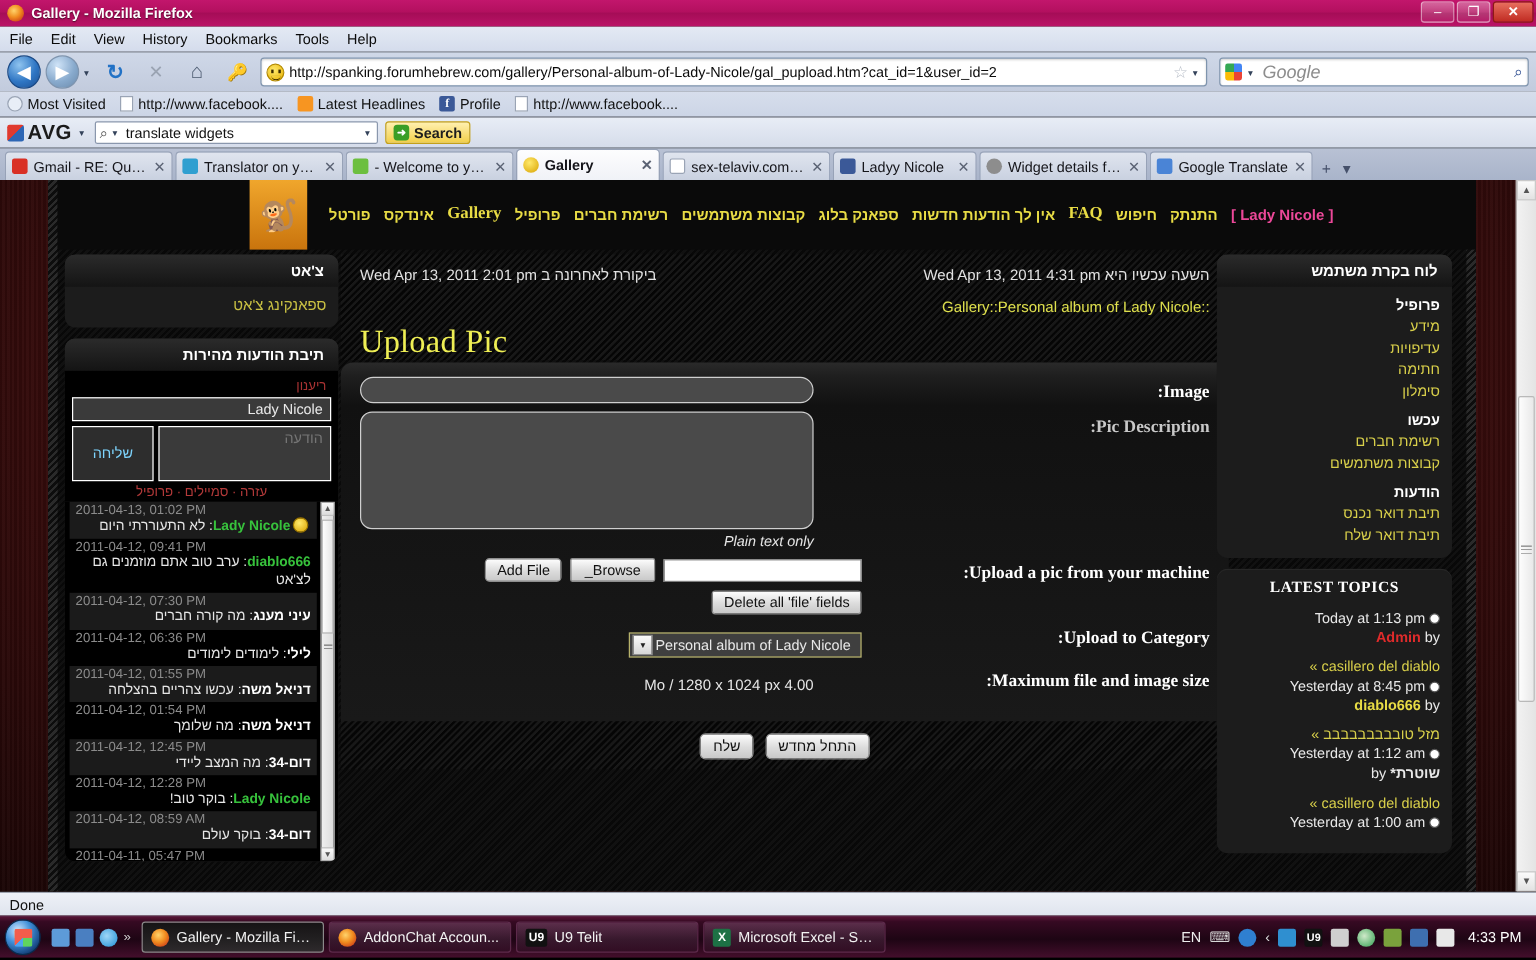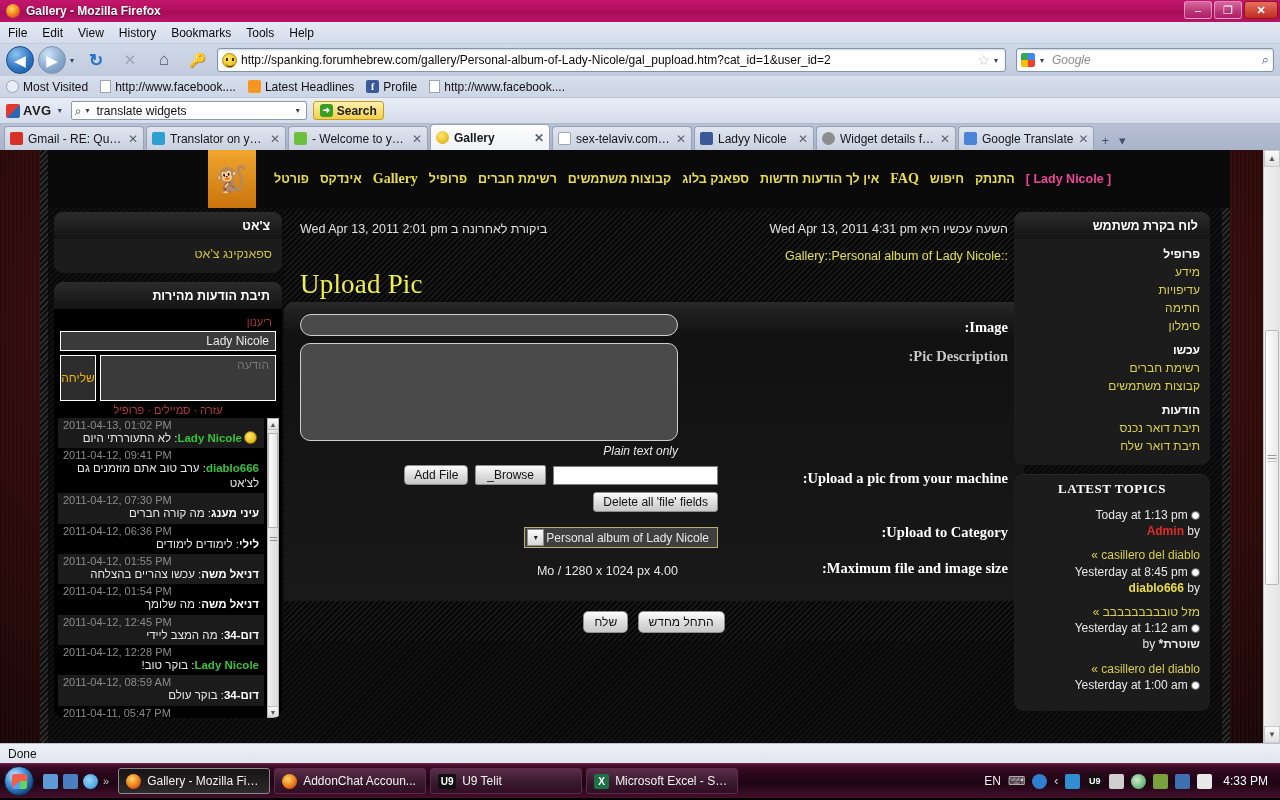--- a/index.html
+++ b/index.html
@@ -58,41 +58,41 @@
   .urlbox .smile:before{content:"";position:absolute;left:3px;top:4px;width:2px;height:3px;background:#3a2b00;box-shadow:6px 0 0 #3a2b00;}
   .urlbox .smile:after{content:"";position:absolute;left:3px;top:9px;width:8px;height:3px;border-bottom:1.5px solid #3a2b00;border-radius:0 0 8px 8px;}
   .urltext { flex:1; font-size:12px; color:#0b0b0b; white-space:nowrap; overflow:hidden; }
   .star { color:#b9bfc9; font-size:14px; }
   .searchbox {
     width:258px; height:24px; background:#fff; border:1px solid #7f94ad; border-radius:3px;
     display:flex; align-items:center; padding:0 4px; gap:5px; margin-left:6px;
     box-shadow: inset 0 1px 2px rgba(0,0,0,.18);
   }
   .gicon { width:14px;height:14px;display:inline-block;position:relative; }
-  .searchbox .placeholder { flex:1; color:#8d8d8d; font-style:italic; font-size:12px; }
+  .searchbox .placeholder { flex:1; color:#8d8d8d; font-style:italic; font-size:15px; }
   .magnifier { color:#3b5998; font-size:13px; }
 
   .bookmarksbar {
     height:22px; background:linear-gradient(to bottom,#d7deec,#ccd5e6);
     display:flex; align-items:center; padding-left:6px; gap:12px;
     font-size:12px; color:#111; border-bottom:1px solid #b9c2d4;
   }
   .bmk { display:flex; align-items:center; gap:4px; white-space:nowrap;}
   .pageico { width:11px;height:13px;background:#fff;border:1px solid #9aa4b5; display:inline-block; position:relative;}
   .rssico { width:13px;height:13px;background:#f79521;border-radius:2px;}
   .fbico { width:13px;height:13px;background:#3b5998;border-radius:2px;color:#fff;font-weight:bold;font-size:10px;text-align:center;line-height:13px;font-family:"Liberation Serif",serif;}
   .mvico { width:13px;height:13px;border-radius:50%;background:#e8eef7;border:1px solid #9aa4b5;}
 
   .avgbar {
     height:26px; background:linear-gradient(to bottom,#e8edf6,#d5dcea);
     display:flex; align-items:center; padding-left:6px; gap:6px; border-bottom:1px solid #b0bace;
   }
   .avglogo { display:flex; align-items:center; gap:3px; }
   .avgsq { width:14px;height:14px;background:linear-gradient(135deg,#e03a2f 50%,#2d66b5 50%); border-radius:2px;}
-  .avgtext { font-weight:bold; font-size:13px; color:#1b1b1b; letter-spacing:.5px;}
+  .avgtext { font-weight:bold; font-size:17px; color:#1b1b1b; letter-spacing:.5px;}
   .avginput {
     width:236px; height:19px; background:#fff; border:1px solid #8a97ad; border-radius:2px;
     display:flex; align-items:center; padding:0 3px; gap:4px; font-size:12px; color:#111;
   }
   .avginput .q { color:#4a4a4a; }
   .avginput .val { flex:1; }
   .searchbtn {
     height:19px; background:linear-gradient(to bottom,#fff0b0,#f2cf49); border:1px solid #c4a01a;
     border-radius:3px; display:flex;align-items:center;gap:4px;padding:0 6px;font-size:12px;color:#1d1d1d;font-weight:bold;
   }
@@ -209,21 +209,21 @@
   
   .qm-box{ background:#000; padding:6px 6px 0; }
   .qm-reg{ color:#a33; font-size:11px; text-align:right; direction:rtl; padding:1px 4px 3px; }
   .qm-name{
     width:100%; height:20px; background:#3a3a3a; border:1px solid #fff; color:#e9e9e9;
     font-size:12px; text-align:right; direction:rtl; padding:0 6px; outline:none;
     font-family:"Liberation Sans",sans-serif;
   }
   .qm-row{ display:flex; gap:4px; margin-top:4px; }
   .qm-send{
-    width:36px; background:#2d2d2d; border:1px solid #fff; color:#eab308; font-size:12px;
+    width:68px; background:#2d2d2d; border:1px solid #fff; color:#7dd3fc; font-size:12px;
     font-family:"Liberation Sans",sans-serif; cursor:pointer;
   }
   .qm-msg{
     flex:1; height:46px; background:#3a3a3a; border:1px solid #fff; color:#cfcfcf;
     font-size:12px; text-align:right; direction:rtl; padding:2px 6px; resize:none; outline:none;
     font-family:"Liberation Sans",sans-serif;
   }
   .qm-links{ text-align:center; color:#b53a3a; font-size:11px; padding:3px 0 2px; direction:rtl;}
 
   .chatlog{ position:relative; background:#000; height:300px; overflow:hidden; }

